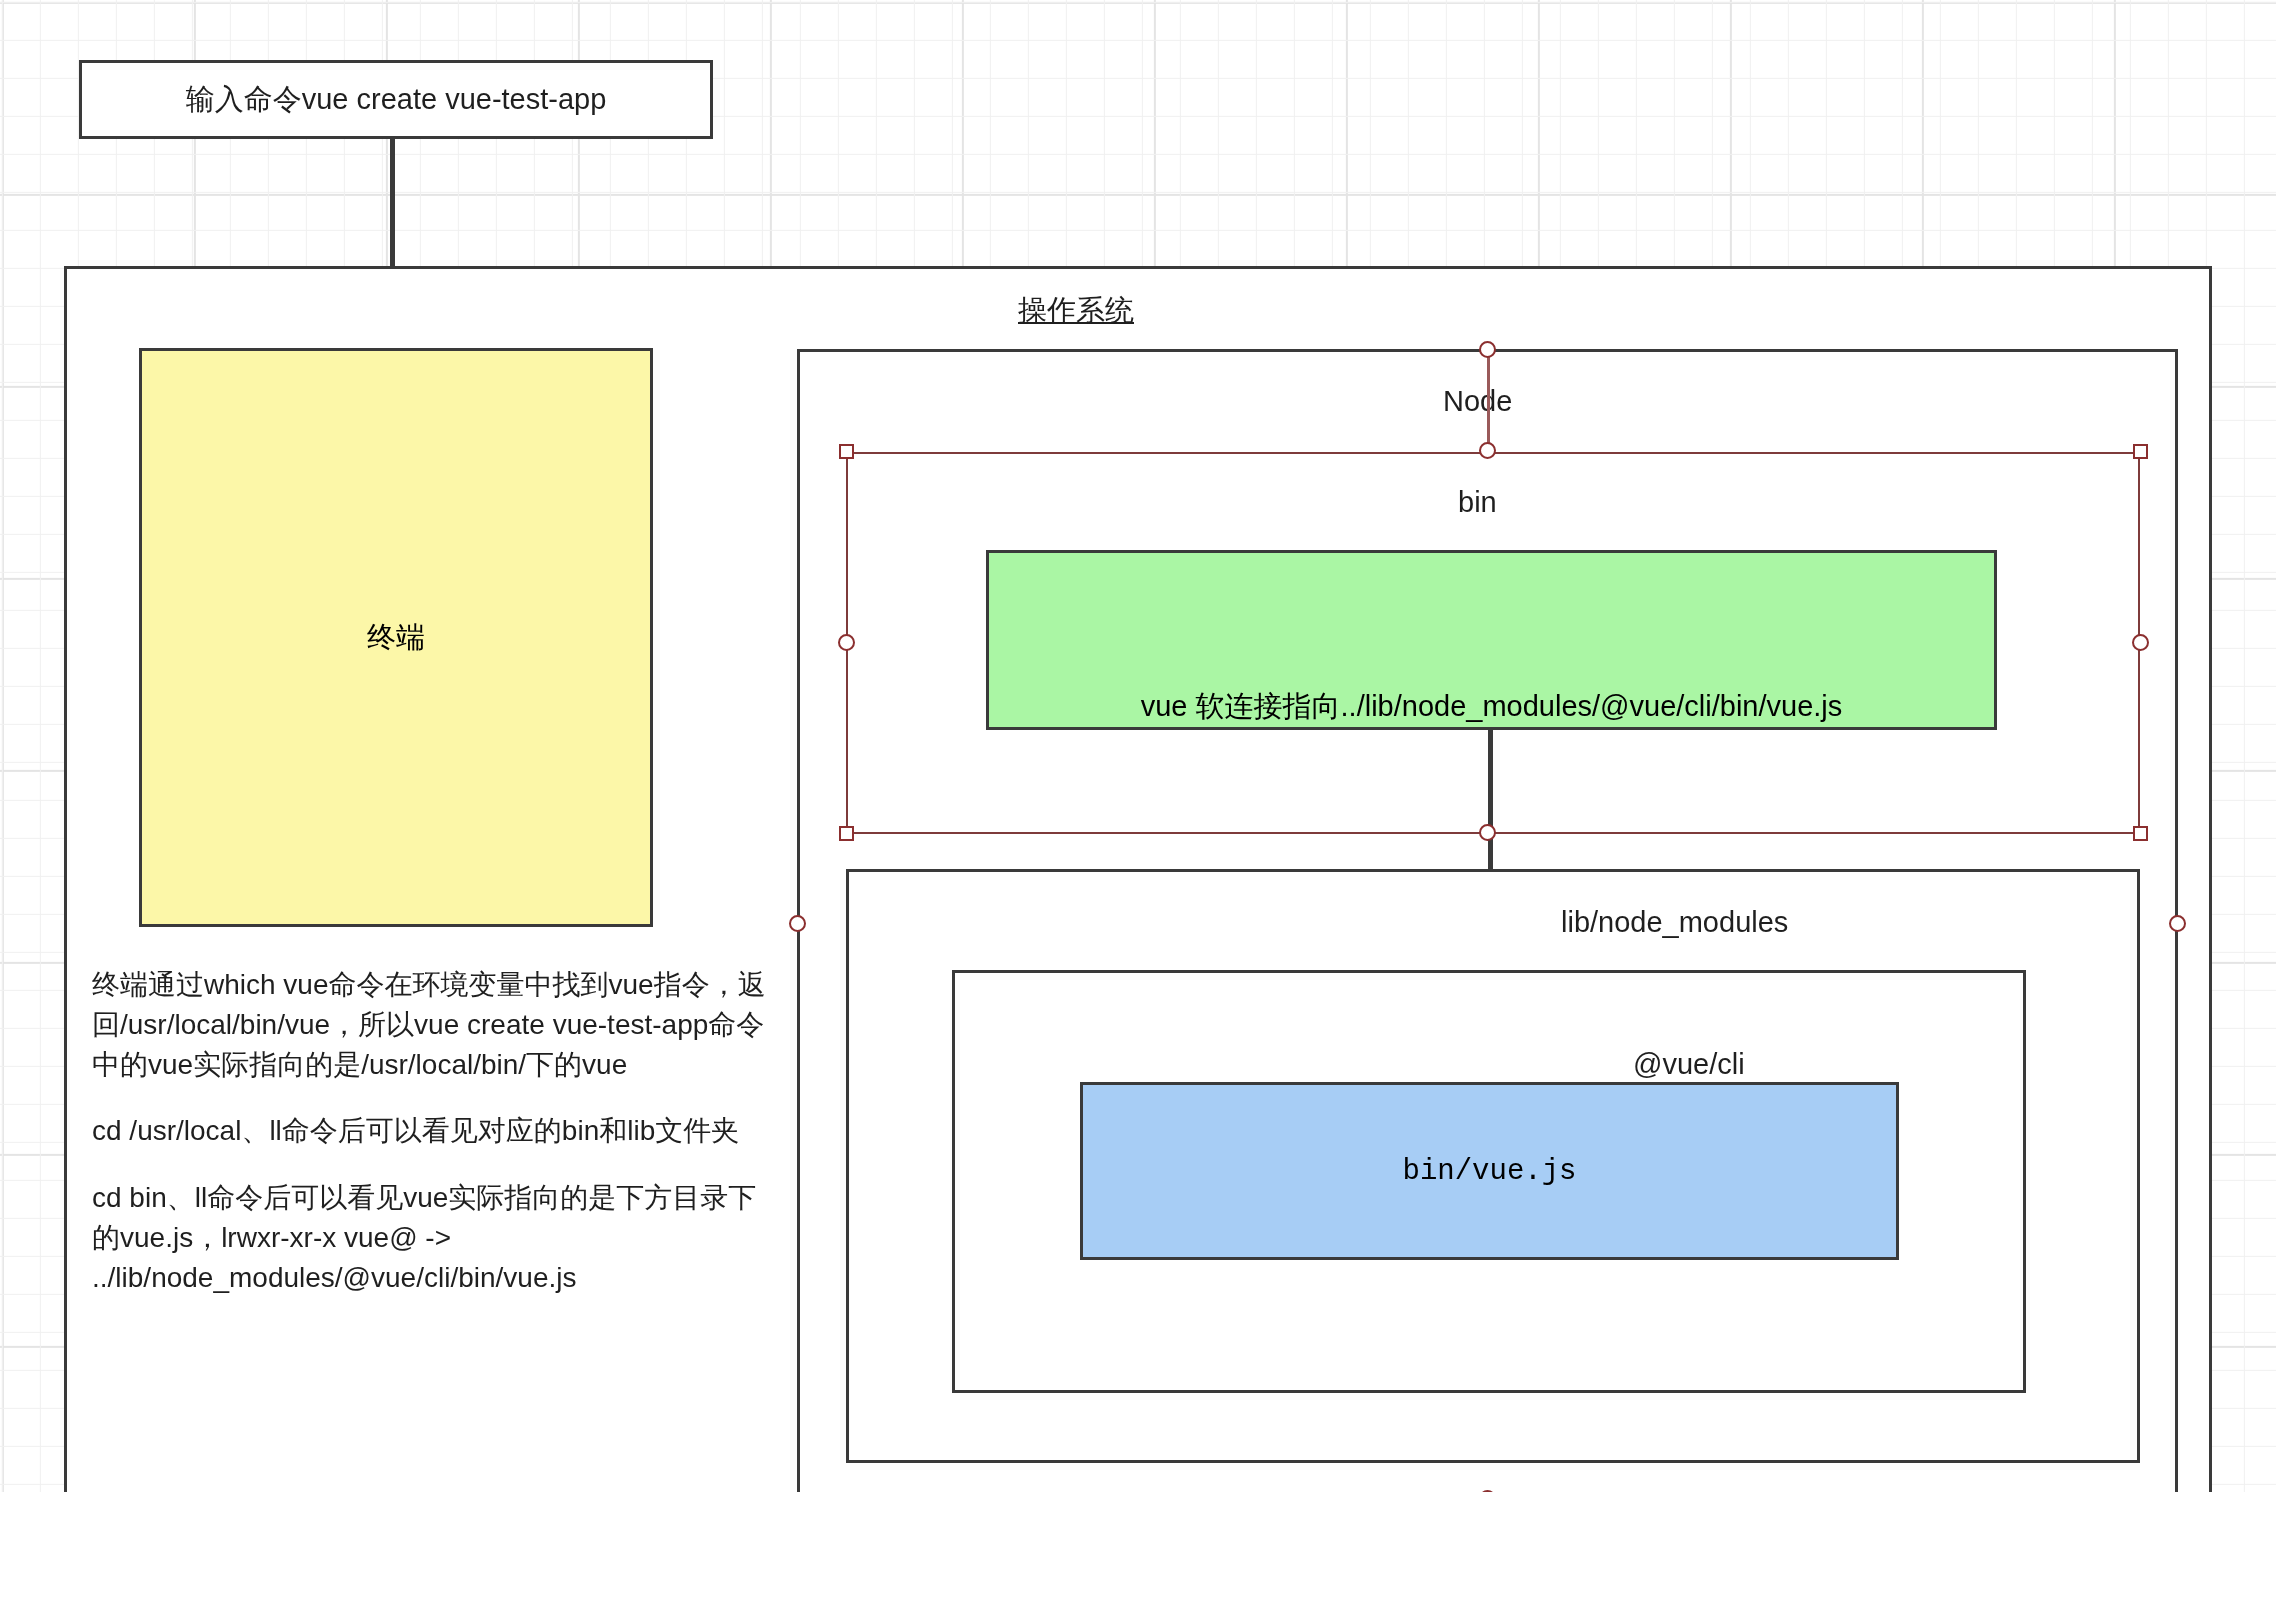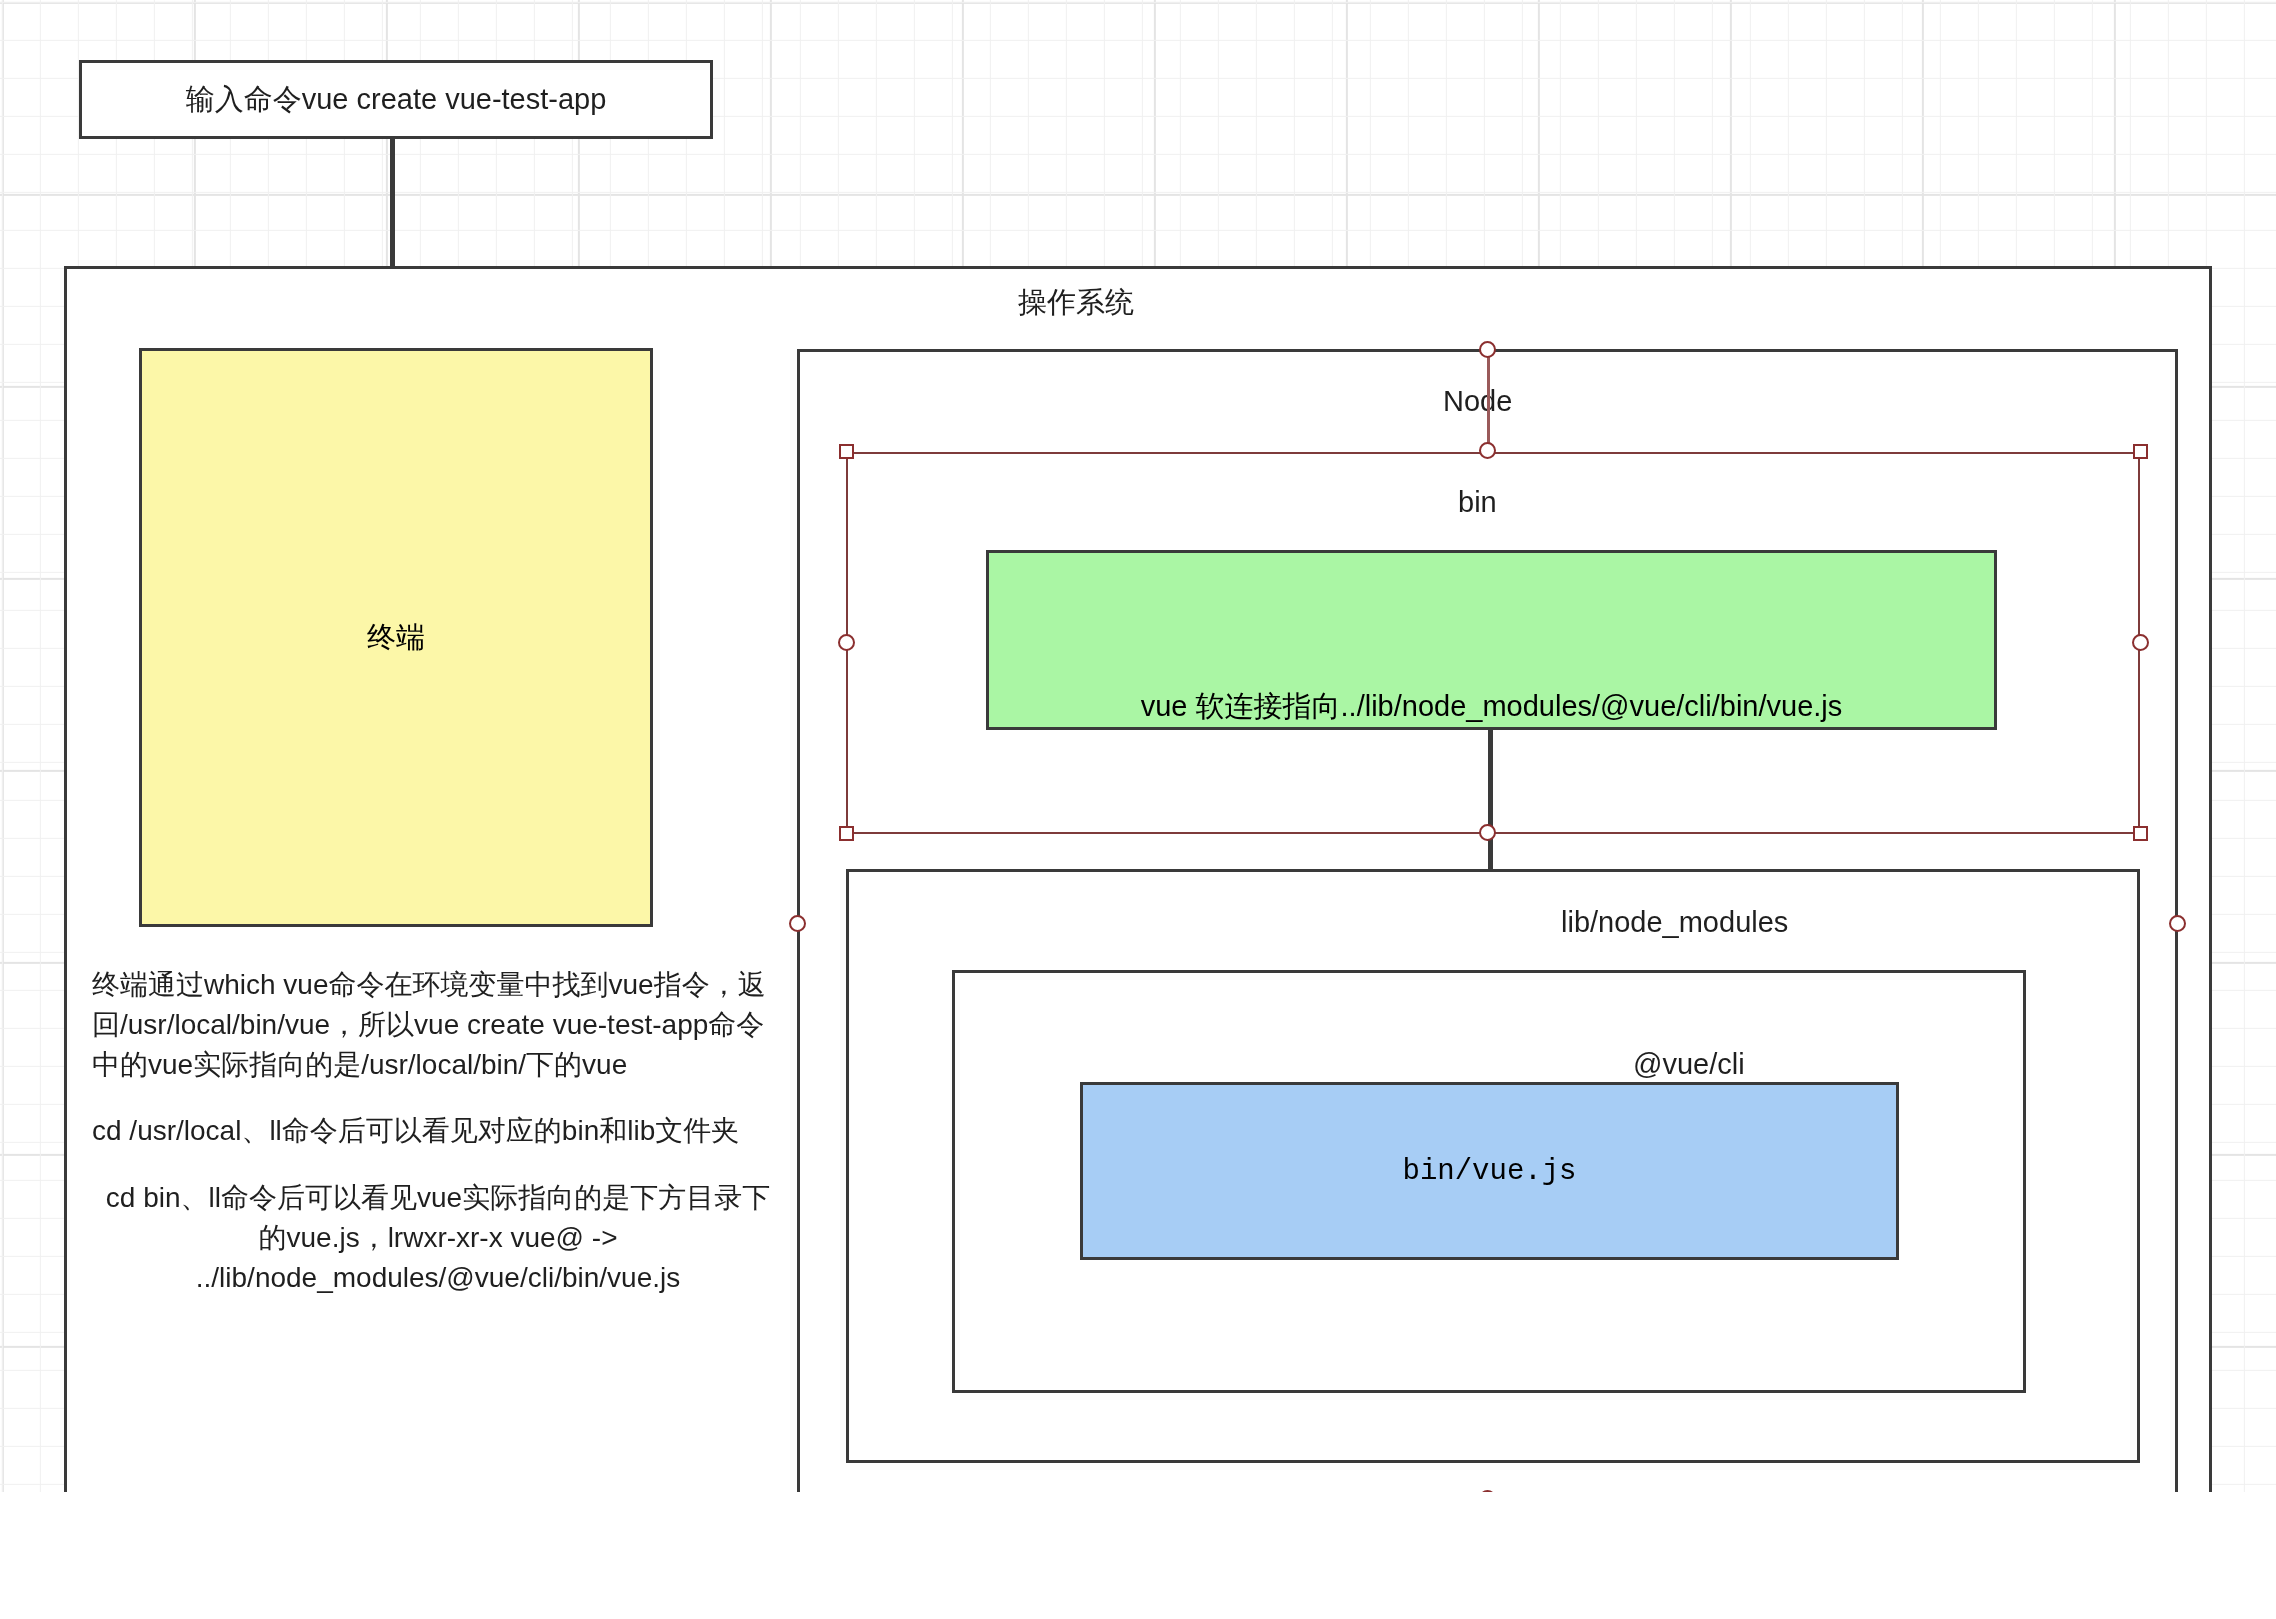--- a/index.html
+++ b/index.html
@@ -59,22 +59,23 @@
 
   
   #os-box {
     left: 64px;
     top: 266px;
     width: 2148px;
     height: 1281px;
   }
   #os-title {
     left: 1018px;
-    top: 285px;
-    font-size: 29px;
+    top: 293px;
+    font-size: 29px;
+    text-decoration: underline;
   }
 
   
   #terminal-box {
     left: 139px;
     top: 348px;
     width: 514px;
     height: 579px;
     background: #fcf7a8;
     display: flex;
@@ -91,21 +92,21 @@
     left: 92px;
     top: 965px;
     width: 692px;
     font-size: 28px;
     color: #1f1f1f;
     line-height: 1.42;
   }
   #notes p {
     margin: 0 0 27px 0;
   }
-  #notes p:last-child { margin-bottom: 0; text-align: center; }
+  #notes p:last-child { margin-bottom: 0; }
 
   
   #node-box {
     left: 797px;
     top: 349px;
     width: 1381px;
     height: 1150px;
   }
   #node-title {
     left: 1443px;

